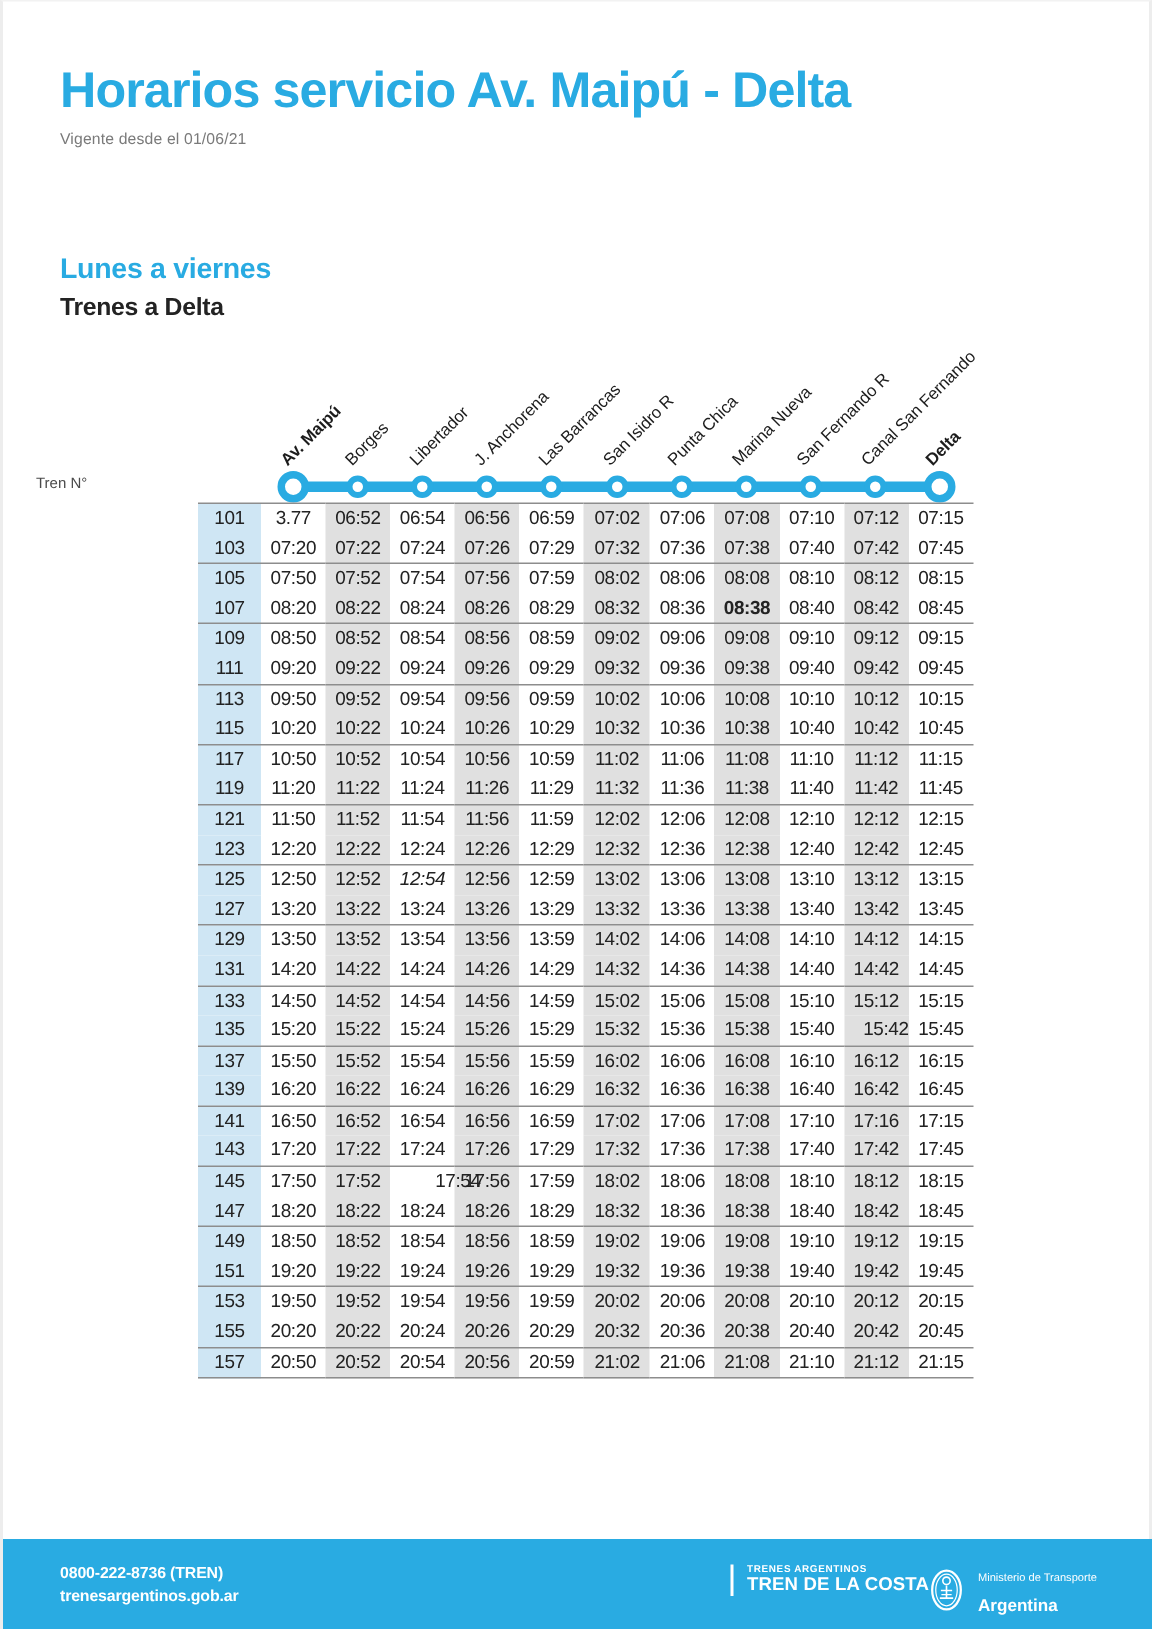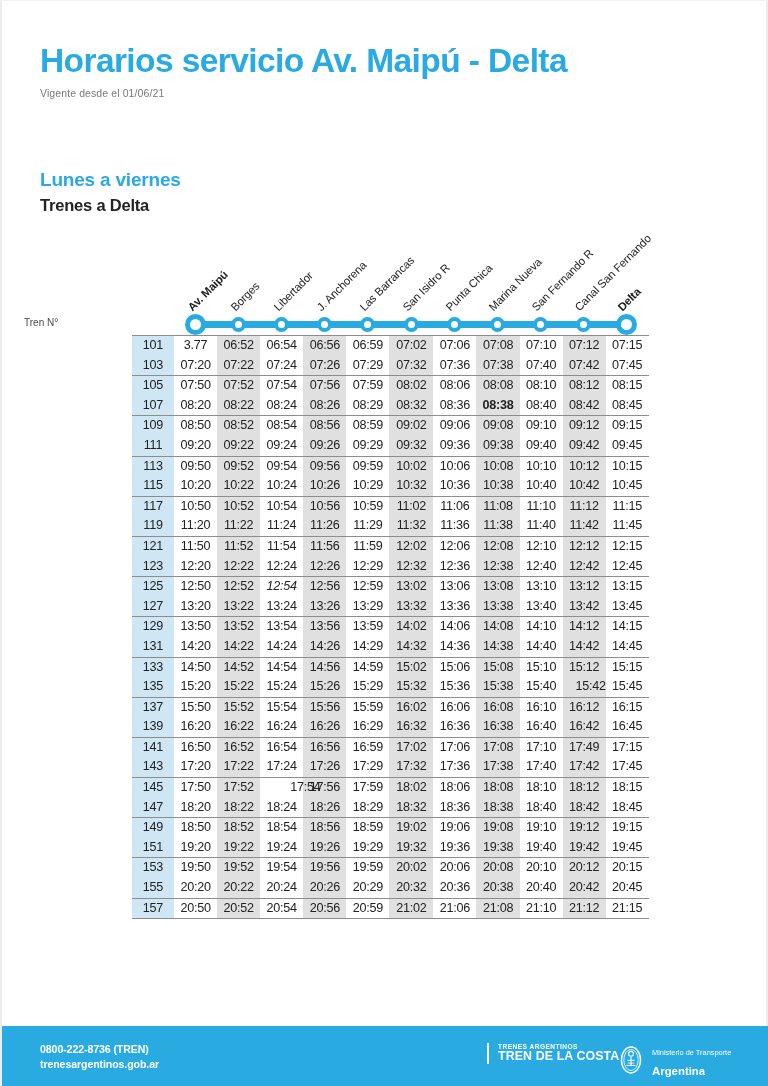--- a/index.html
+++ b/index.html
@@ -548,21 +548,21 @@
               <td class="num" style="width: 42px;">141</td>
               <td style="width: 43.0909px;">16:50</td>
               <td class="shade" style="width: 43.0909px;">16:52</td>
               <td style="width: 43.0909px;">16:54</td>
               <td class="shade" style="width: 43.0909px;">16:56</td>
               <td style="width: 43.0909px;">16:59</td>
               <td class="shade" style="width: 43.0909px;">17:02</td>
               <td style="width: 43.0909px;">17:06</td>
               <td class="shade" style="width: 43.0909px;">17:08</td>
               <td style="width: 43.0909px;">17:10</td>
-              <td class="shade" style="width: 43.0909px;">17:49</td>
+              <td class="shade" style="width: 43.0909px;">17:16</td>
               <td style="width: 43.0909px;">17:15</td>
             </tr>
             <tr class="grp-end">
               <td class="num" style="width: 42px;">143</td>
               <td style="width: 43.0909px;">17:20</td>
               <td class="shade" style="width: 43.0909px;">17:22</td>
               <td style="width: 43.0909px;">17:24</td>
               <td class="shade" style="width: 43.0909px;">17:26</td>
               <td style="width: 43.0909px;">17:29</td>
               <td class="shade" style="width: 43.0909px;">17:32</td>

